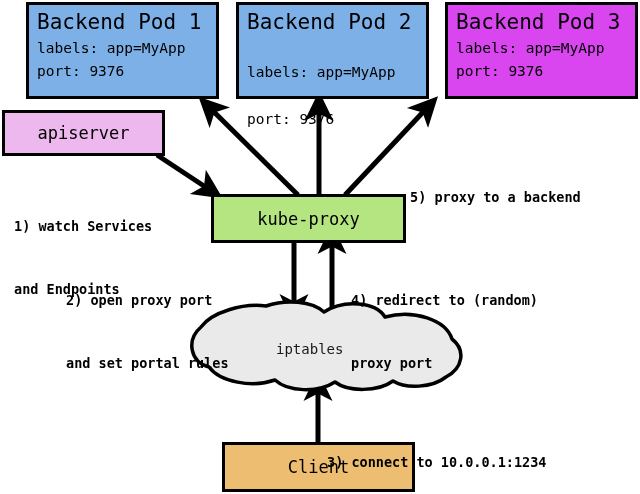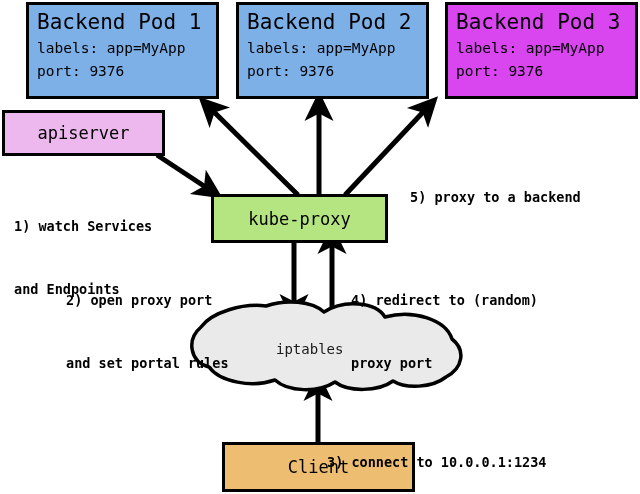--- a/index.html
+++ b/index.html
@@ -109,37 +109,37 @@
              C 190 362, 186 340, 201 327
              C 212 312, 243 303, 266 306 Z" fill="#eaeaea" stroke="#000000" stroke-width="3.5" stroke-linejoin="round"></path>
   </svg>
 
   <div class="node pod" style="left:26px; top:2px; width:193px; height:97px; background:#7eb0e8;">
     <div class="pod-title">Backend Pod 1</div>
     <div class="pod-line">labels: app=MyApp</div>
     <div class="pod-line">port: 9376</div>
   </div>
 
-  <div class="node pod" style="left:236px; top:2px; width:193px; height:97px; background:#7eb0e8;">
+  <div class="node pod" style="left:236px; top:2px; width:193px; height:97px; background:#7eb0e8;gap:24px;">
     <div class="pod-title">Backend Pod 2</div>
     <div class="pod-line">labels: app=MyApp</div>
     <div class="pod-line">port: 9376</div>
   </div>
 
   <div class="node pod" style="left:445px; top:2px; width:193px; height:97px; background:#d946ef;">
     <div class="pod-title">Backend Pod 3</div>
     <div class="pod-line">labels: app=MyApp</div>
     <div class="pod-line">port: 9376</div>
   </div>
 
   <div class="node" style="left:2px; top:110px; width:163px; height:46px; background:#edb8ed;">
     <div class="center-label">apiserver</div>
   </div>
 
-  <div class="node" style="left:211px; top:194px; width:177px; height:49px; background:#b5e580;">
+  <div class="node" style="left:211px; top:194px; width:195px; height:49px; background:#b5e580;">
     <div class="center-label">kube-proxy</div>
   </div>
 
   <div class="cloud-text" style="left:276px; top:341px;">iptables</div>
 
   <div class="node" style="left:222px; top:442px; width:193px; height:50px; background:#edbe72;">
     <div class="center-label">Client</div>
   </div>
 
   <div class="annotation" style="left:14px; top:174px;">

